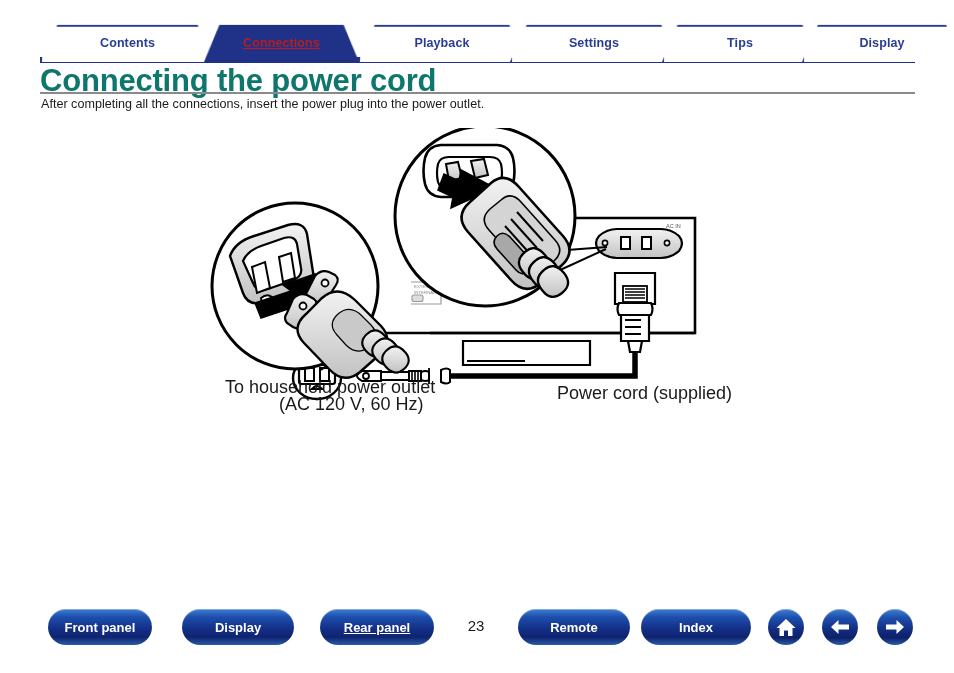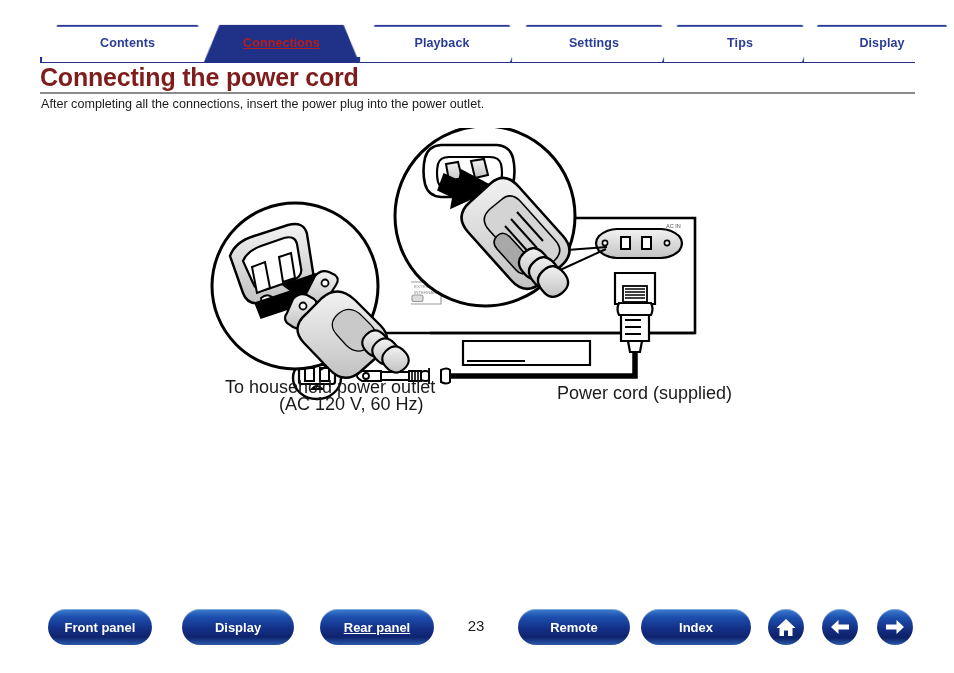--- a/index.html
+++ b/index.html
@@ -51,21 +51,21 @@
   #tab0 { left: 0px;   width: 175px; }
   #tab1 { left: 164px; width: 155px; z-index:4;}
   #tab2 { left: 318px; width: 168px; }
   #tab3 { left: 470px; width: 168px; }
   #tab4 { left: 622px; width: 156px; }
   #tab5 { left: 762px; width: 160px; }
 
   
   .title {
     position: absolute; left: 40px; top: 63px;
-    font-size: 25px; font-weight: bold; color: #7f1d1d;
+    font-size: 31px; font-weight: bold; color: #0f766e;
     letter-spacing: -0.2px;
   }
   .title-rule {
     position: absolute; left: 40px; top: 92px;
     width: 875px; height: 2px; background: #8a8a8a;
   }
   .subtitle {
     position: absolute; left: 41px; top: 97px;
     font-size: 12.6px; color: #1a1a1a;
   }

